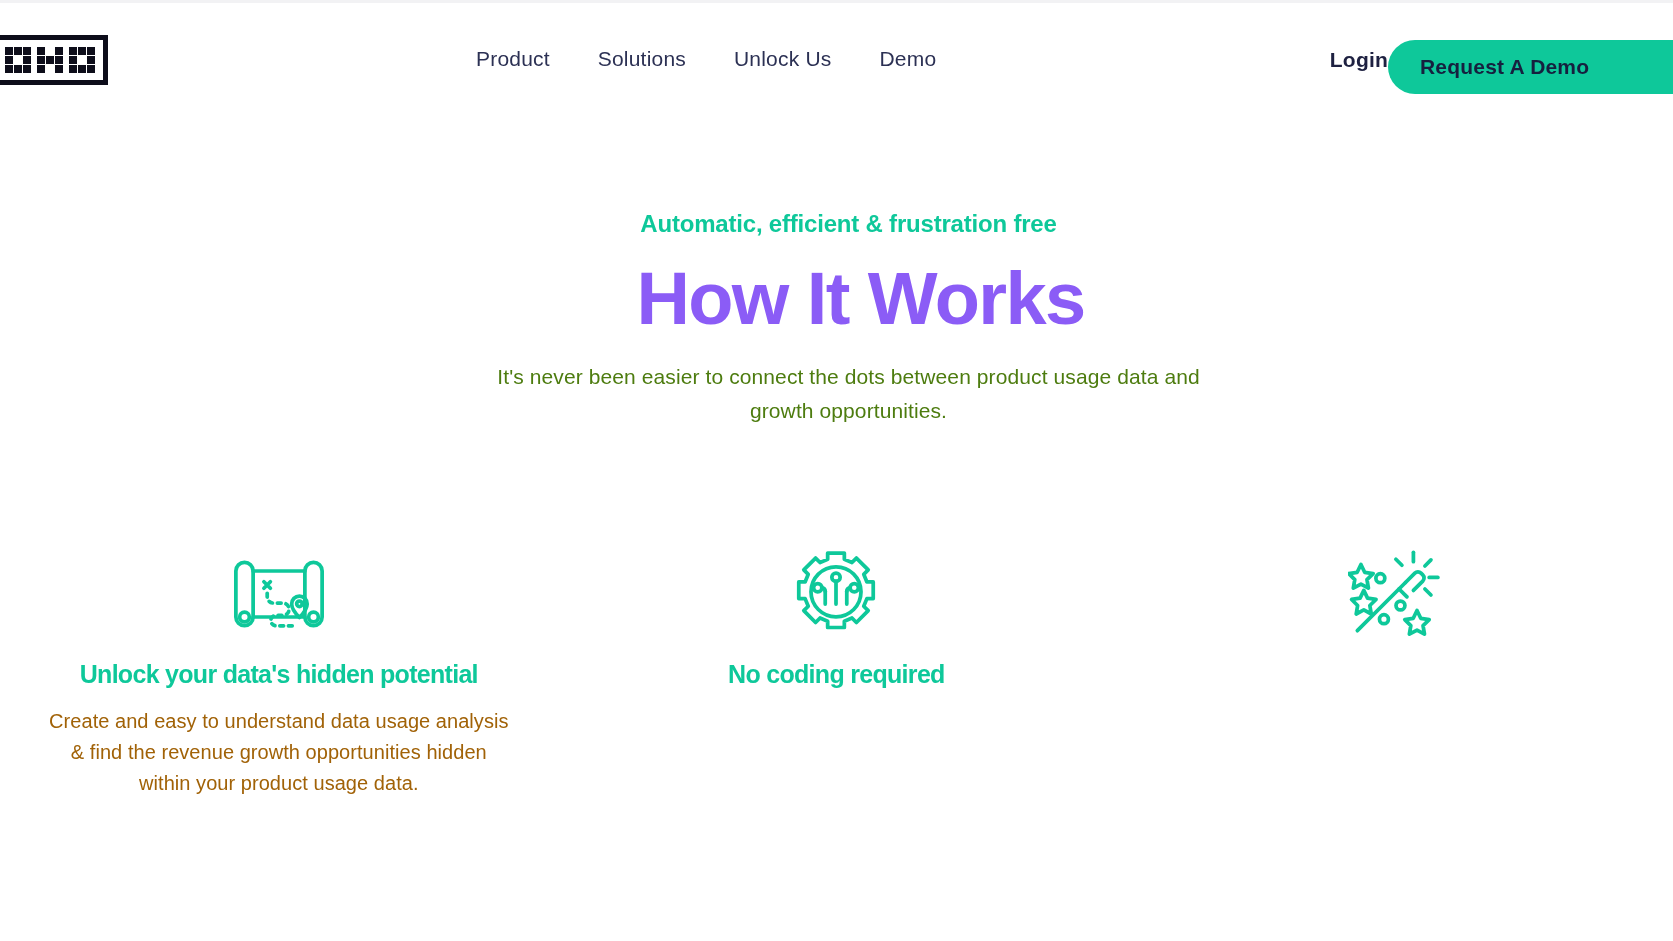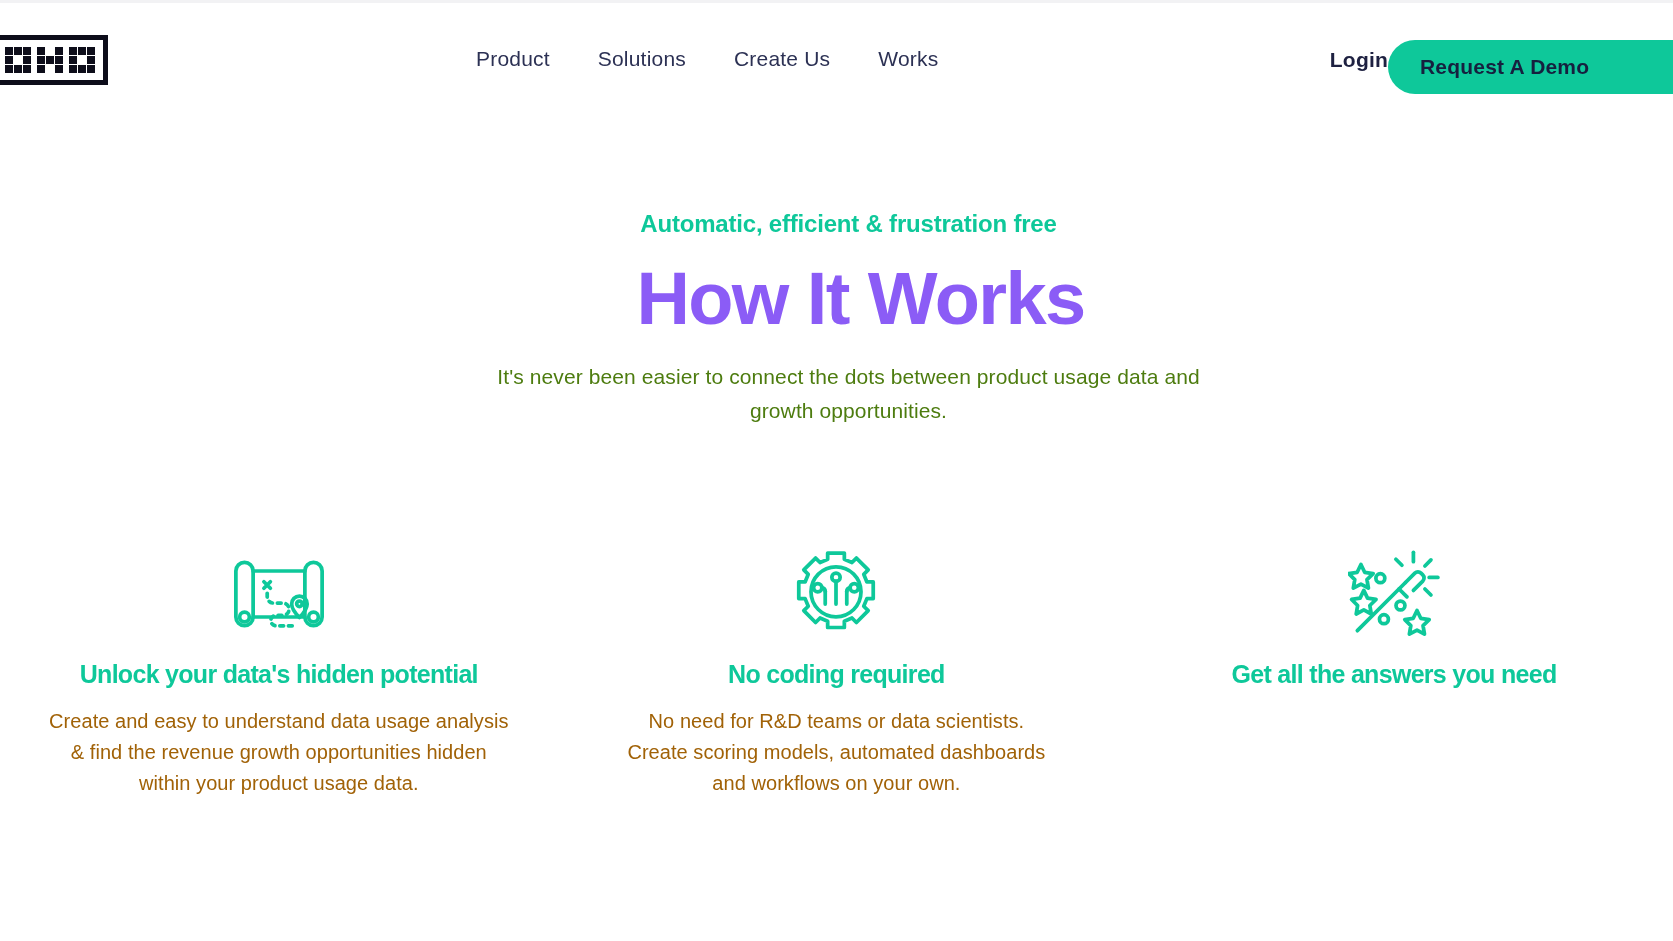--- a/index.html
+++ b/index.html
@@ -128,22 +128,22 @@
           <i></i>
         <i></i>
           <i></i>
           <i></i>
       </span>
     </a>
 
     <nav class="nav">
       <a href="#">Product</a>
       <a href="#">Solutions</a>
-      <a href="#">Create Us</a>
-      <a href="#">Works</a>
+      <a href="#">Unlock Us</a>
+      <a href="#">Demo</a>
     </nav>
 
     <a class="login" href="#">Login</a>
 
     <button class="demo-btn">Request A Demo</button>
   </div>
 
   <div class="hero">
     <div class="eyebrow">Automatic, efficient &amp; frustration free</div>
     <h1 class="hero-title">How It Works</h1>
@@ -180,21 +180,20 @@
         <path d="M32 23 v16"></path>
         <circle cx="32" cy="20.3" r="2.9"></circle>
         <path d="M24.5 30 v9"></path>
         <path d="M24.5 30 c0-1.4-1.1-2.4-2.4-2.4"></path>
         <circle cx="19.3" cy="27.6" r="2.9"></circle>
         <path d="M39.5 30 v9"></path>
         <path d="M39.5 30 c0-1.4 1.1-2.4 2.4-2.4"></path>
         <circle cx="44.7" cy="27.6" r="2.9"></circle>
       </svg>
       <h3>No coding required</h3>
-      <p>No need for R&amp;D teams or data scientists. Create scoring models, automated dashboards and workflows on your own.</p>
     </div>
 
     <div class="feature">
       <svg class="icon" viewBox="0 0 64 64" fill="none" stroke="#0ec89a" stroke-width="2.6" stroke-linecap="round" stroke-linejoin="round">
         <path d="M6.5 57.5 L40 24"></path>
         <path d="M40 24 l6.5-6.5 c1.2-1.2 3.1-1.2 4.3 0 l1.2 1.2 c1.2 1.2 1.2 3.1 0 4.3
                  L45.5 29.5"></path>
         <path d="M35.5 28.5 l5.5 5.5"></path>
         <path d="M45.5 9.5 v-6.5"></path>
         <path d="M53.5 12.5 l4.2-4.2"></path>
@@ -204,17 +203,16 @@
         <path d="M9 11.5 l2.6 5.4 l5.9 .9 l-4.3 4.2 l1 5.9 l-5.2-2.8 l-5.3 2.8 l1-5.9
                  l-4.2-4.2 l5.9-.9 z"></path>
         <path d="M11 29.5 l2.6 5.4 l5.9 .9 l-4.3 4.2 l1 5.9 l-5.2-2.8 l-5.3 2.8 l1-5.9
                  l-4.2-4.2 l5.9-.9 z"></path>
         <path d="M48 43.5 l2.6 5.4 l5.9 .9 l-4.3 4.2 l1 5.9 l-5.2-2.8 l-5.3 2.8 l1-5.9
                  l-4.2-4.2 l5.9-.9 z"></path>
         <circle cx="22.5" cy="21" r="3.1"></circle>
         <circle cx="36.5" cy="40" r="3.1"></circle>
         <circle cx="25" cy="49.5" r="3.1"></circle>
       </svg>
-      <h3>Get all the answers you need</h3>
     </div>
 
   </div>
 </div>
 
 </body></html>

